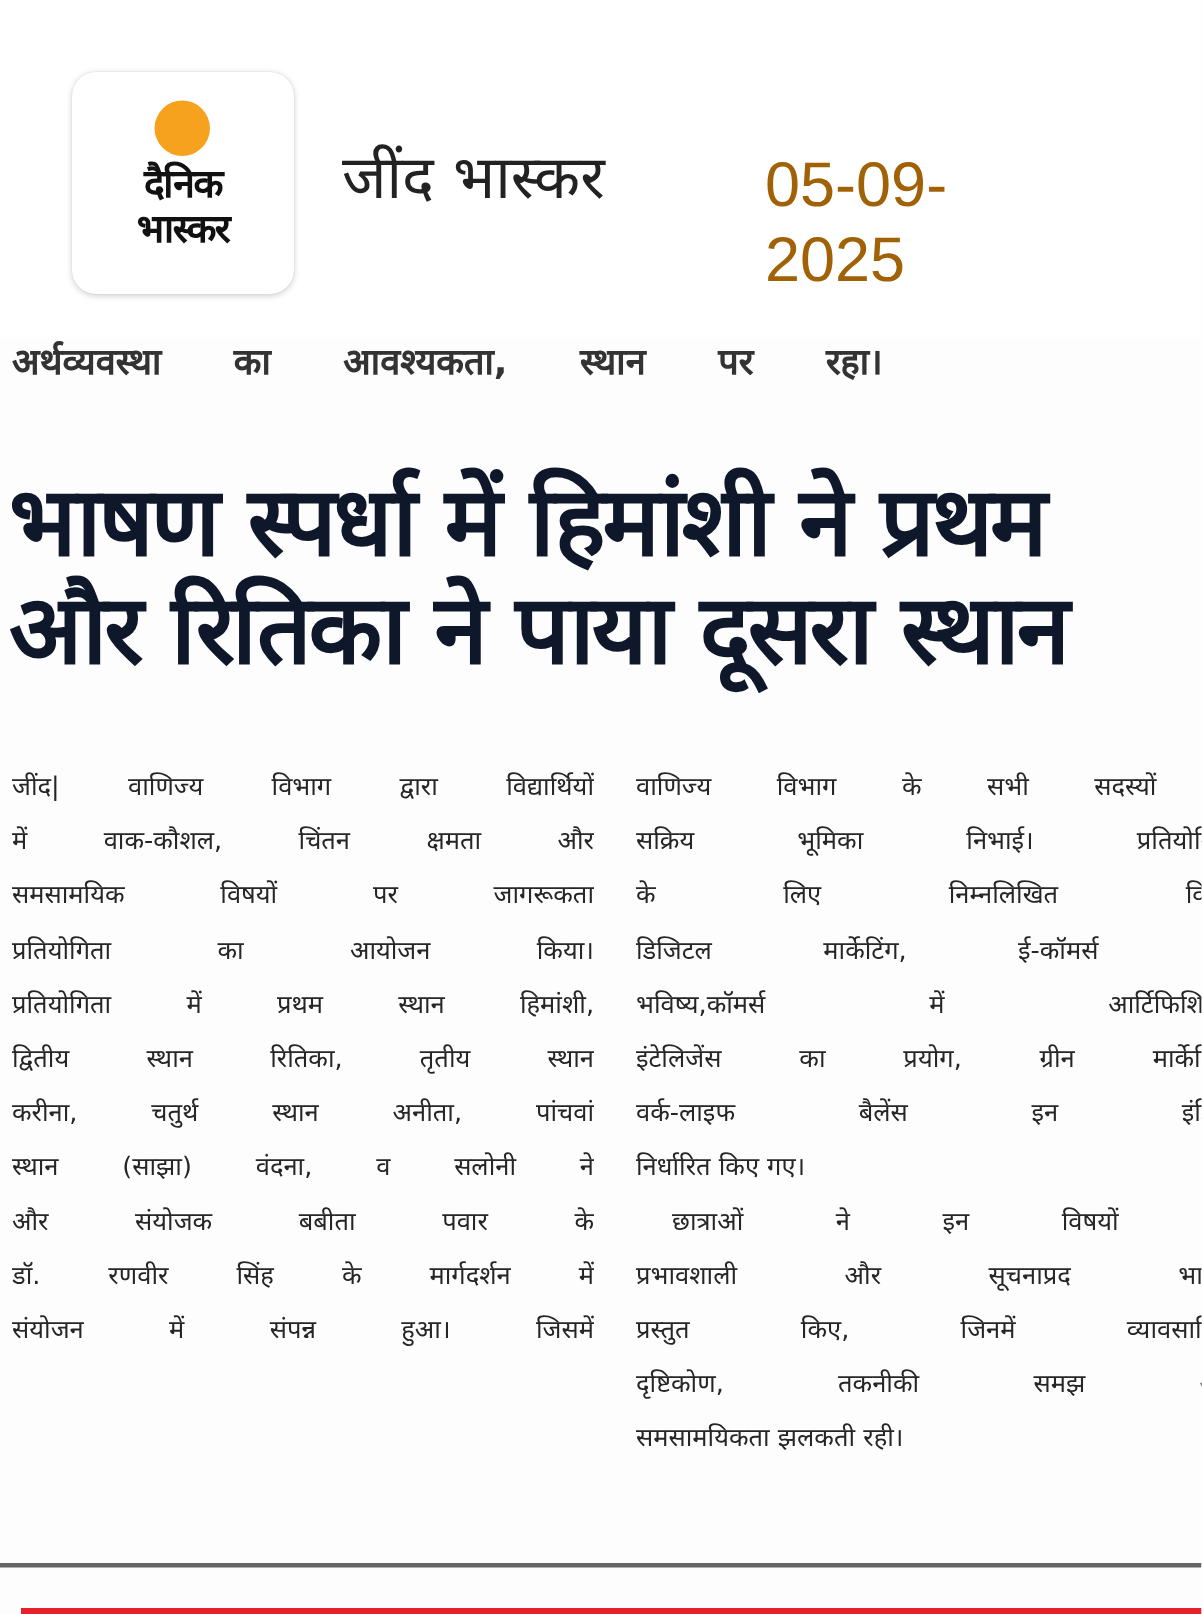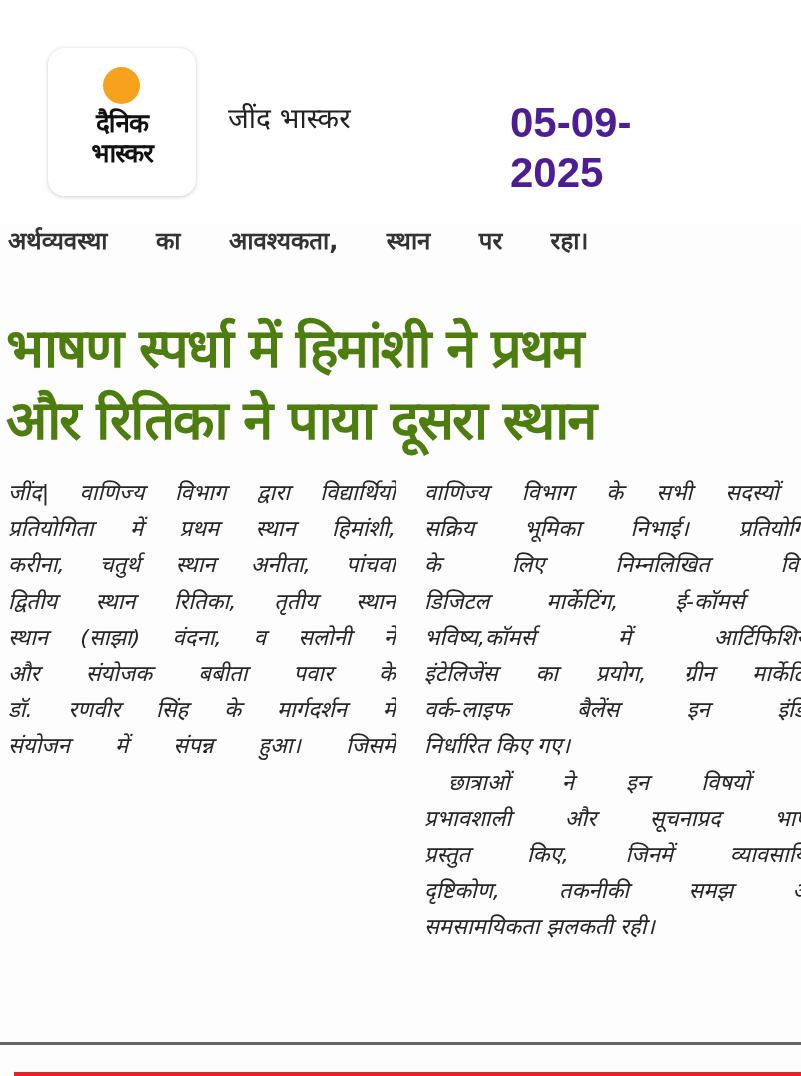--- a/index.html
+++ b/index.html
@@ -16,43 +16,43 @@
   .logo-sun {
     position:absolute; left:103px; top:67px; width:37px; height:37px;
     border-radius:50%; background:#f6a21e;
   }
   .logo-text {
     position:absolute; left:48px; top:108px; width:148px; text-align:center;
     font-family:"DejaVu Sans", sans-serif; font-weight:bold; color:#111;
     font-size:26px; line-height:30px; letter-spacing:-1px;
   }
   .edition {
-    position:absolute; left:228px; top:94px; font-size:28px; line-height:50px;
+    position:absolute; left:228px; top:94px; font-size:40px; line-height:50px;
     color:#222; font-family:"DejaVu Sans", sans-serif;
   }
   .date {
     position:absolute; left:510px; top:98px; font-size:42px; line-height:50px;
-    color:#4c1d95; font-weight:bold; font-family:"Liberation Sans", sans-serif;
+    color:#a16207; font-weight:normal; font-family:"Liberation Sans", sans-serif;
   }
   .clip {
     position:absolute; left:0; top:225px; width:801px; height:851px; overflow:hidden;
     background:#fdfdfd;
   }
   .prev-line {
     position:absolute; left:8px; top:-4px; width:800px; font-size:24px; line-height:40px;
     color:#333; font-weight:bold; white-space:nowrap; word-spacing:40px;
   }
   .headline {
     position:absolute; left:6px; top:88px; width:795px;
-    font-size:54px; line-height:72px; font-weight:bold; color:#4d7c0f;
+    font-size:64px; line-height:72px; font-weight:bold; color:#0f172a;
     letter-spacing:-2px; white-space:nowrap;
   }
   .col {
-    position:absolute; top:250px; font-size:22px; line-height:36.2px;
-    color:#262626; text-align:justify; text-align-last:justify;font-style:italic;
+    position:absolute; top:282px; font-size:17px; line-height:36.2px;
+    color:#262626; text-align:justify; text-align-last:justify;
   }
   .col-left { left:8px; width:388px; }
   .col-right { left:424px; width:400px; }
   .col .line { display:block; white-space:nowrap; overflow:hidden; }
   .col .line.last { text-align-last:left; }
   .rule {
     position:absolute; left:0; top:817px; width:801px; height:3px; background:#666;
   }
   .red-band {
     position:absolute; left:14px; top:847px; width:787px; height:10px; background:#e8202a;
@@ -75,23 +75,26 @@
 <div class="clip">
   <div class="prev-line">अर्थव्यवस्था का आवश्यकता, स्थान पर रहा।</div>
 
   <div class="headline">
     <div>भाषण स्पर्धा में हिमांशी ने प्रथम</div>
     <div>और रितिका ने पाया दूसरा स्थान</div>
   </div>
 
   <div class="col col-left">
     <span class="line">जींद| वाणिज्य विभाग द्वारा विद्यार्थियों</span>
+    <span class="line">में वाक-कौशल, चिंतन क्षमता और</span>
+    <span class="line">समसामयिक विषयों पर जागरूकता</span>
+    <span class="line">प्रतियोगिता का आयोजन किया।</span>
     <span class="line">प्रतियोगिता में प्रथम स्थान हिमांशी,</span>
+    <span class="line">द्वितीय स्थान रितिका, तृतीय स्थान</span>
     <span class="line">करीना, चतुर्थ स्थान अनीता, पांचवां</span>
-    <span class="line">द्वितीय स्थान रितिका, तृतीय स्थान</span>
     <span class="line">स्थान (साझा) वंदना, व सलोनी ने</span>
     <span class="line">और संयोजक बबीता पवार के</span>
     <span class="line">डॉ. रणवीर सिंह के मार्गदर्शन में</span>
     <span class="line">संयोजन में संपन्न हुआ। जिसमें</span>
   </div>
 
   <div class="col col-right">
     <span class="line">वाणिज्य विभाग के सभी सदस्यों ने</span>
     <span class="line">सक्रिय भूमिका निभाई। प्रतियोगिता</span>
     <span class="line">के लिए निम्नलिखित विषय</span>

